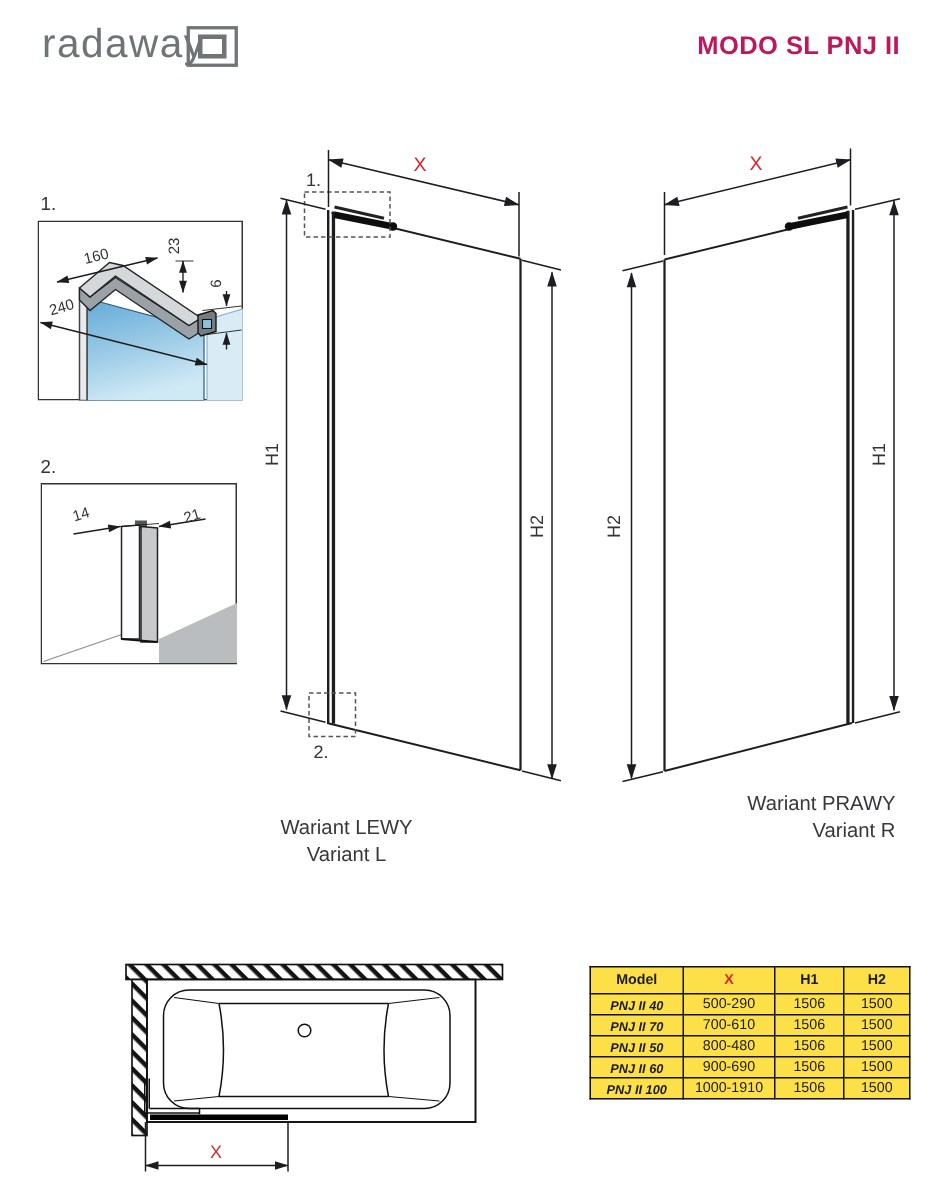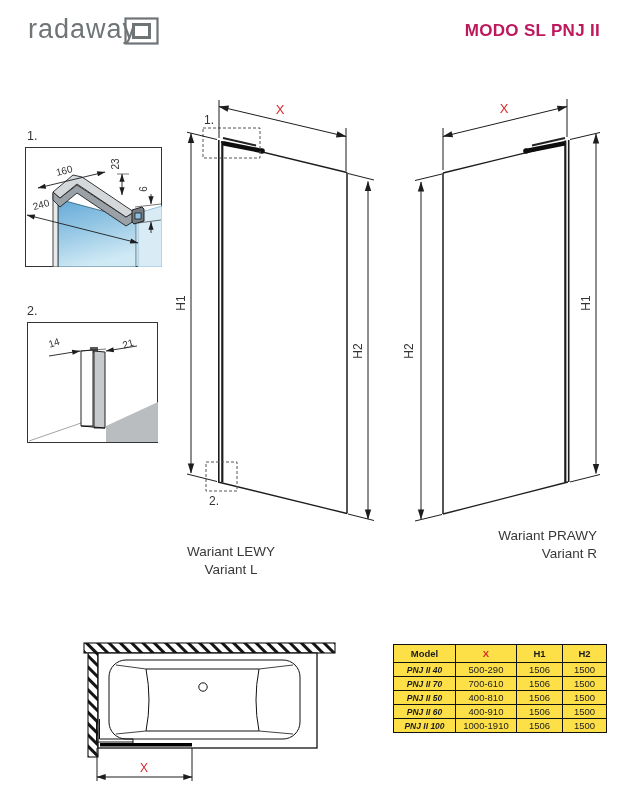--- a/index.html
+++ b/index.html
@@ -273,27 +273,27 @@
       <td>1500</td>
     </tr>
     <tr>
       <td class="model">PNJ II 70</td>
       <td>700-610</td>
       <td>1506</td>
       <td>1500</td>
     </tr>
     <tr>
       <td class="model">PNJ II 50</td>
-      <td>400-810</td>
+      <td>800-480</td>
       <td>1506</td>
       <td>1500</td>
     </tr>
     <tr>
       <td class="model">PNJ II 60</td>
-      <td>400-910</td>
+      <td>900-690</td>
       <td>1506</td>
       <td>1500</td>
     </tr>
     <tr>
       <td class="model">PNJ II 100</td>
       <td>1000-1910</td>
       <td>1506</td>
       <td>1500</td>
     </tr>
   </tbody>

